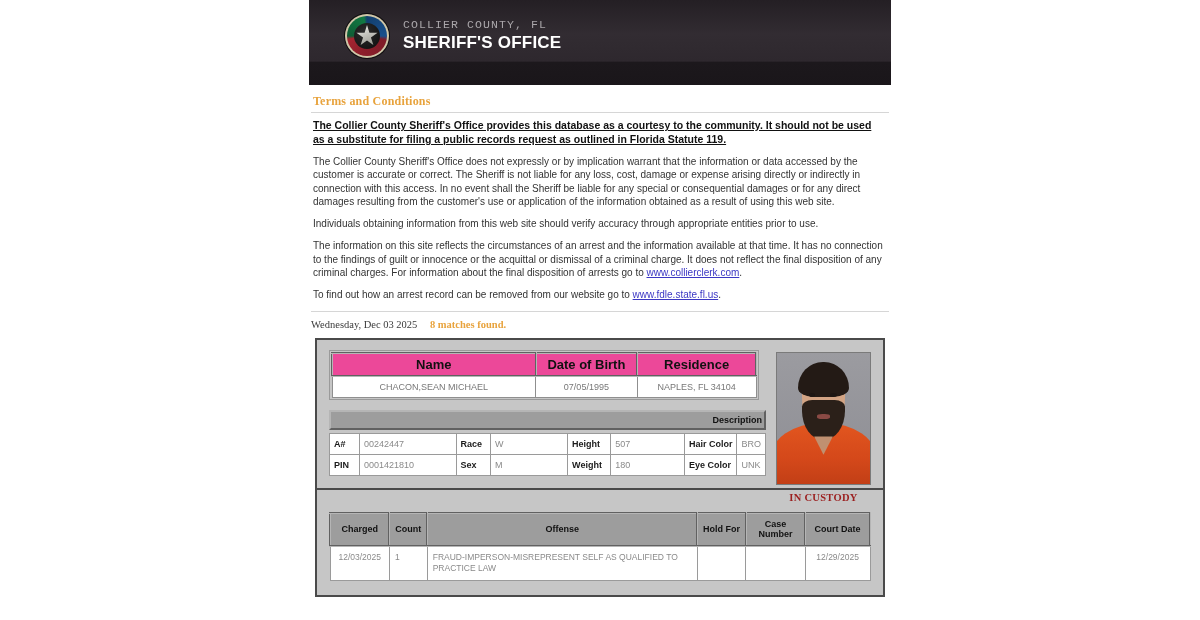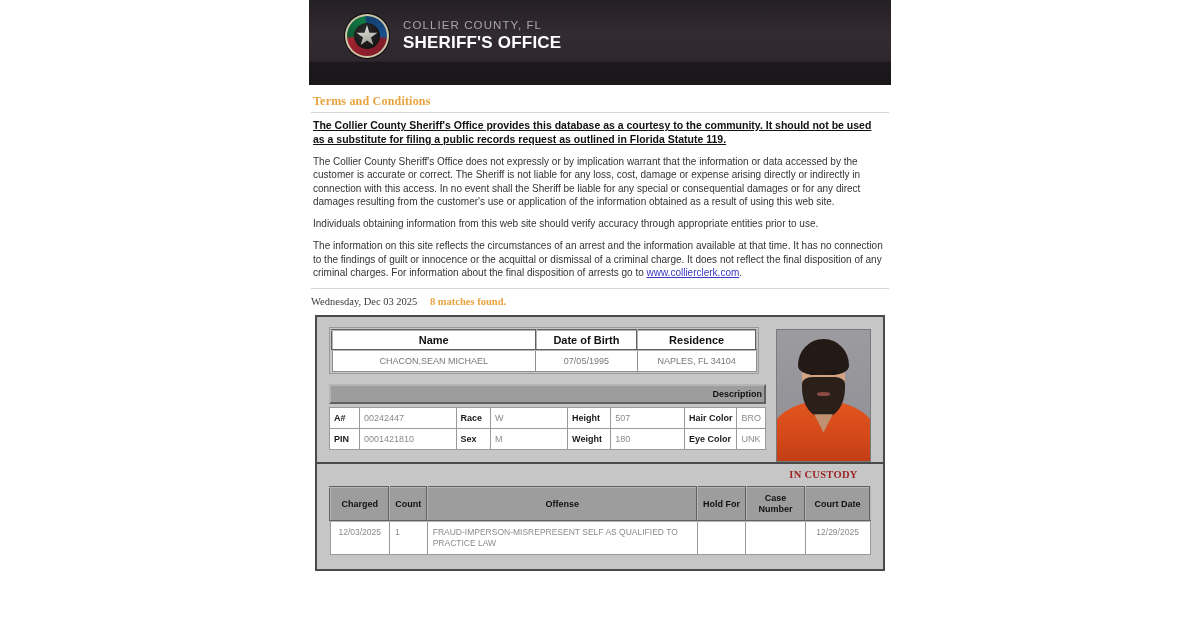--- a/index.html
+++ b/index.html
@@ -63,20 +63,21 @@
     background: linear-gradient(160deg,#f2f2ee 0%,#b9b9b2 55%,#8e8e86 100%);
     clip-path: polygon(50% 0%, 61% 35%, 98% 35%, 68% 57%, 79% 91%, 50% 70%, 21% 91%, 32% 57%, 2% 35%, 39% 35%);
     z-index: 2;
   }
   .banner-text { margin-left: 14px; line-height: 1.1; }
   .banner-text .sub {
     font-size: 11.5px;
     letter-spacing: 1.1px;
     color: #a9a5a9;
     font-weight: 400;
+    font-family: Liberation Mono, monospace;
   }
   .banner-text .main {
     font-size: 17px;
     letter-spacing: 0.2px;
     color: #ffffff;
     font-weight: bold;
     margin-top: 2px;
   }
 
   
@@ -142,24 +143,24 @@
   .rec-section.last { border-bottom: none; padding-bottom: 14px; }
   .hdrtbl {
     width: 430px;
     border: 1px solid #9a9a9a;
     background: #c6c6c6;
     padding: 1px;
     margin-bottom: 10px;
   }
   .hdrtbl table { width: 100%; border-collapse: collapse; }
   th.colhead {
-    background: #ffffff;
+    background: #ec4899;
     border: 2px outset #b5b5b5;
     color: #111;
-    font-size: 11px;
+    font-size: 13px;
     font-weight: bold;
     text-align: center;
     padding: 3px 2px;
   }
   td.colval {
     background: #ffffff;
     border: 1px solid #8f8f8f;
     color: #777;
     font-size: 9px;
     text-align: center;
@@ -328,20 +329,21 @@
     </div>
   </div>
 
   <div class="terms">
     <h2>Terms and Conditions</h2>
     <hr class="hr">
     <p class="lead">The Collier County Sheriff's Office provides this database as a courtesy to the community. It should not be used as a substitute for filing a public records request as outlined in Florida Statute 119.</p>
     <p class="para">The Collier County Sheriff's Office does not expressly or by implication warrant that the information or data accessed by the customer is accurate or correct. The Sheriff is not liable for any loss, cost, damage or expense arising directly or indirectly in connection with this access. In no event shall the Sheriff be liable for any special or consequential damages or for any direct damages resulting from the customer's use or application of the information obtained as a result of using this web site.</p>
     <p class="para">Individuals obtaining information from this web site should verify accuracy through appropriate entities prior to use.</p>
     <p class="para"><span>The information on this site reflects the circumstances of an arrest and the information available at that time. It has no connection to the findings of guilt or innocence or the acquittal or dismissal of a criminal charge. It does not reflect the final disposition of any criminal charges. For information about the final disposition of arrests go to </span><a class="extlink" href="#">www.collierclerk.com</a><span>.</span></p>
+    <p class="para"><span>To find out how an arrest record can be removed from our website go to </span><a class="extlink" href="#">www.fdle.state.fl.us</a><span>.</span></p>
   </div>
 
   <div class="matchline">
     <span>Wednesday, Dec 03 2025</span>
     <span class="count">8 matches found.</span>
   </div>
 
   <div class="record">
 
     <div class="rec-section">

